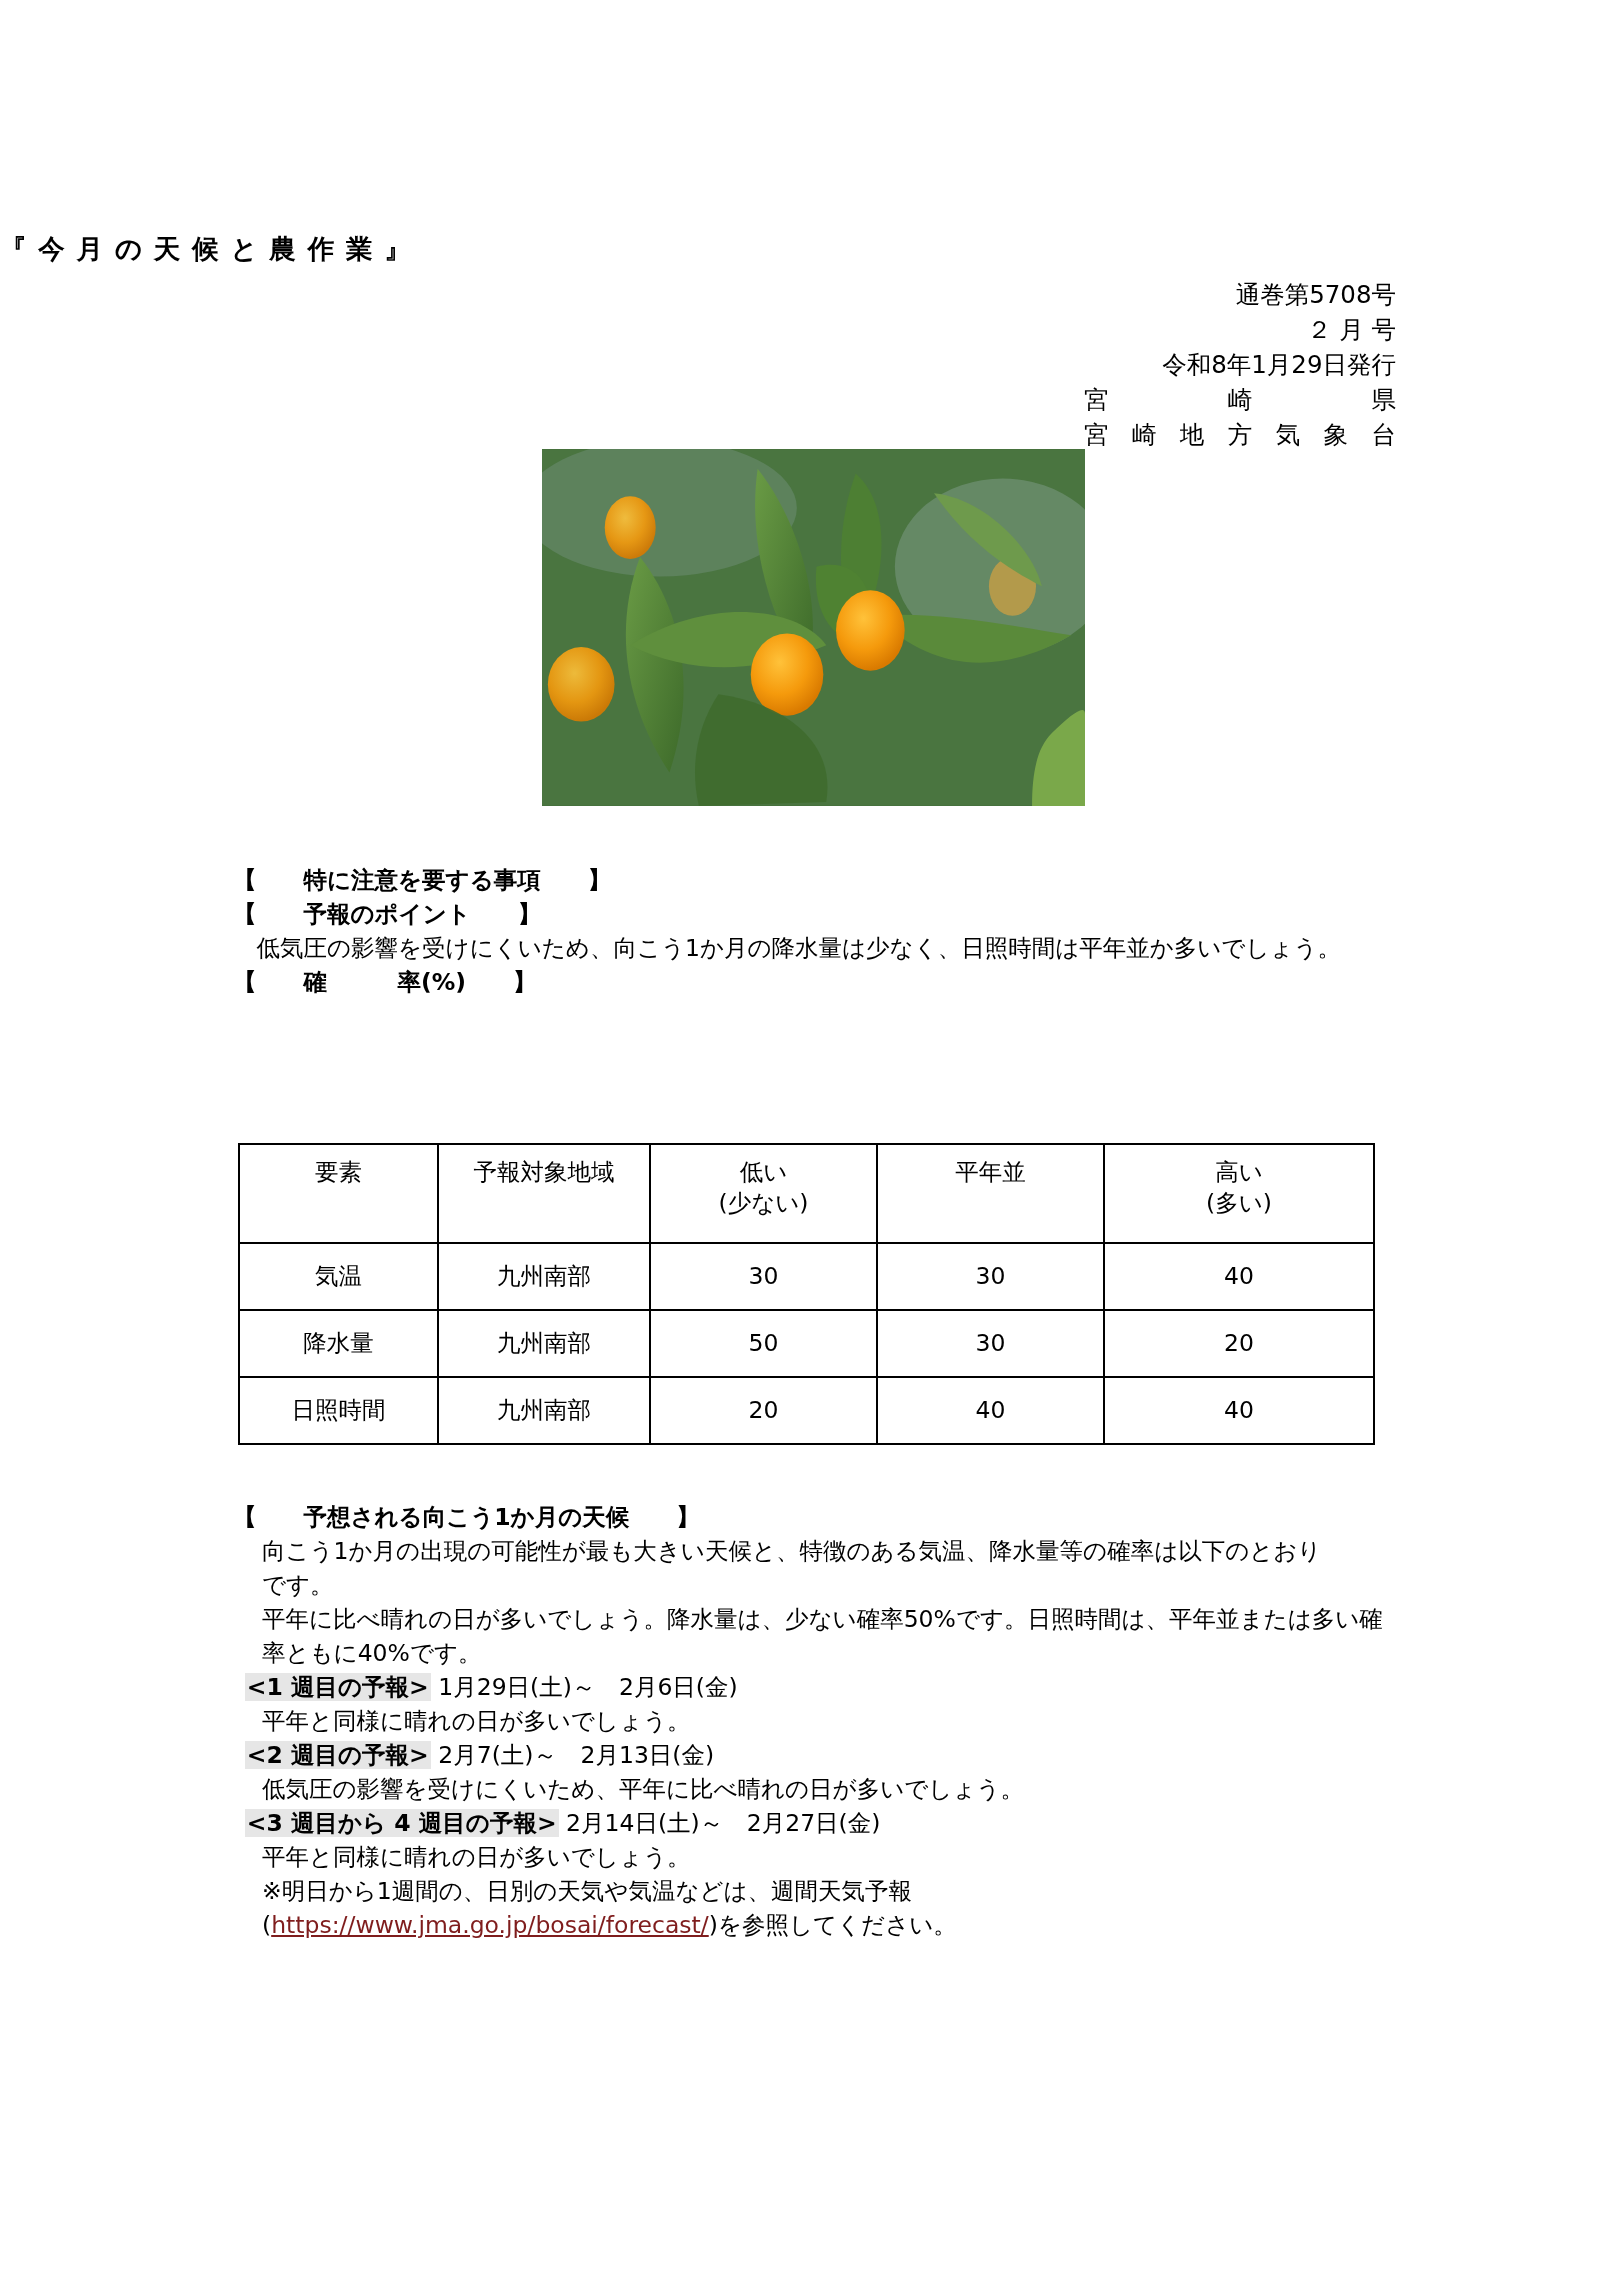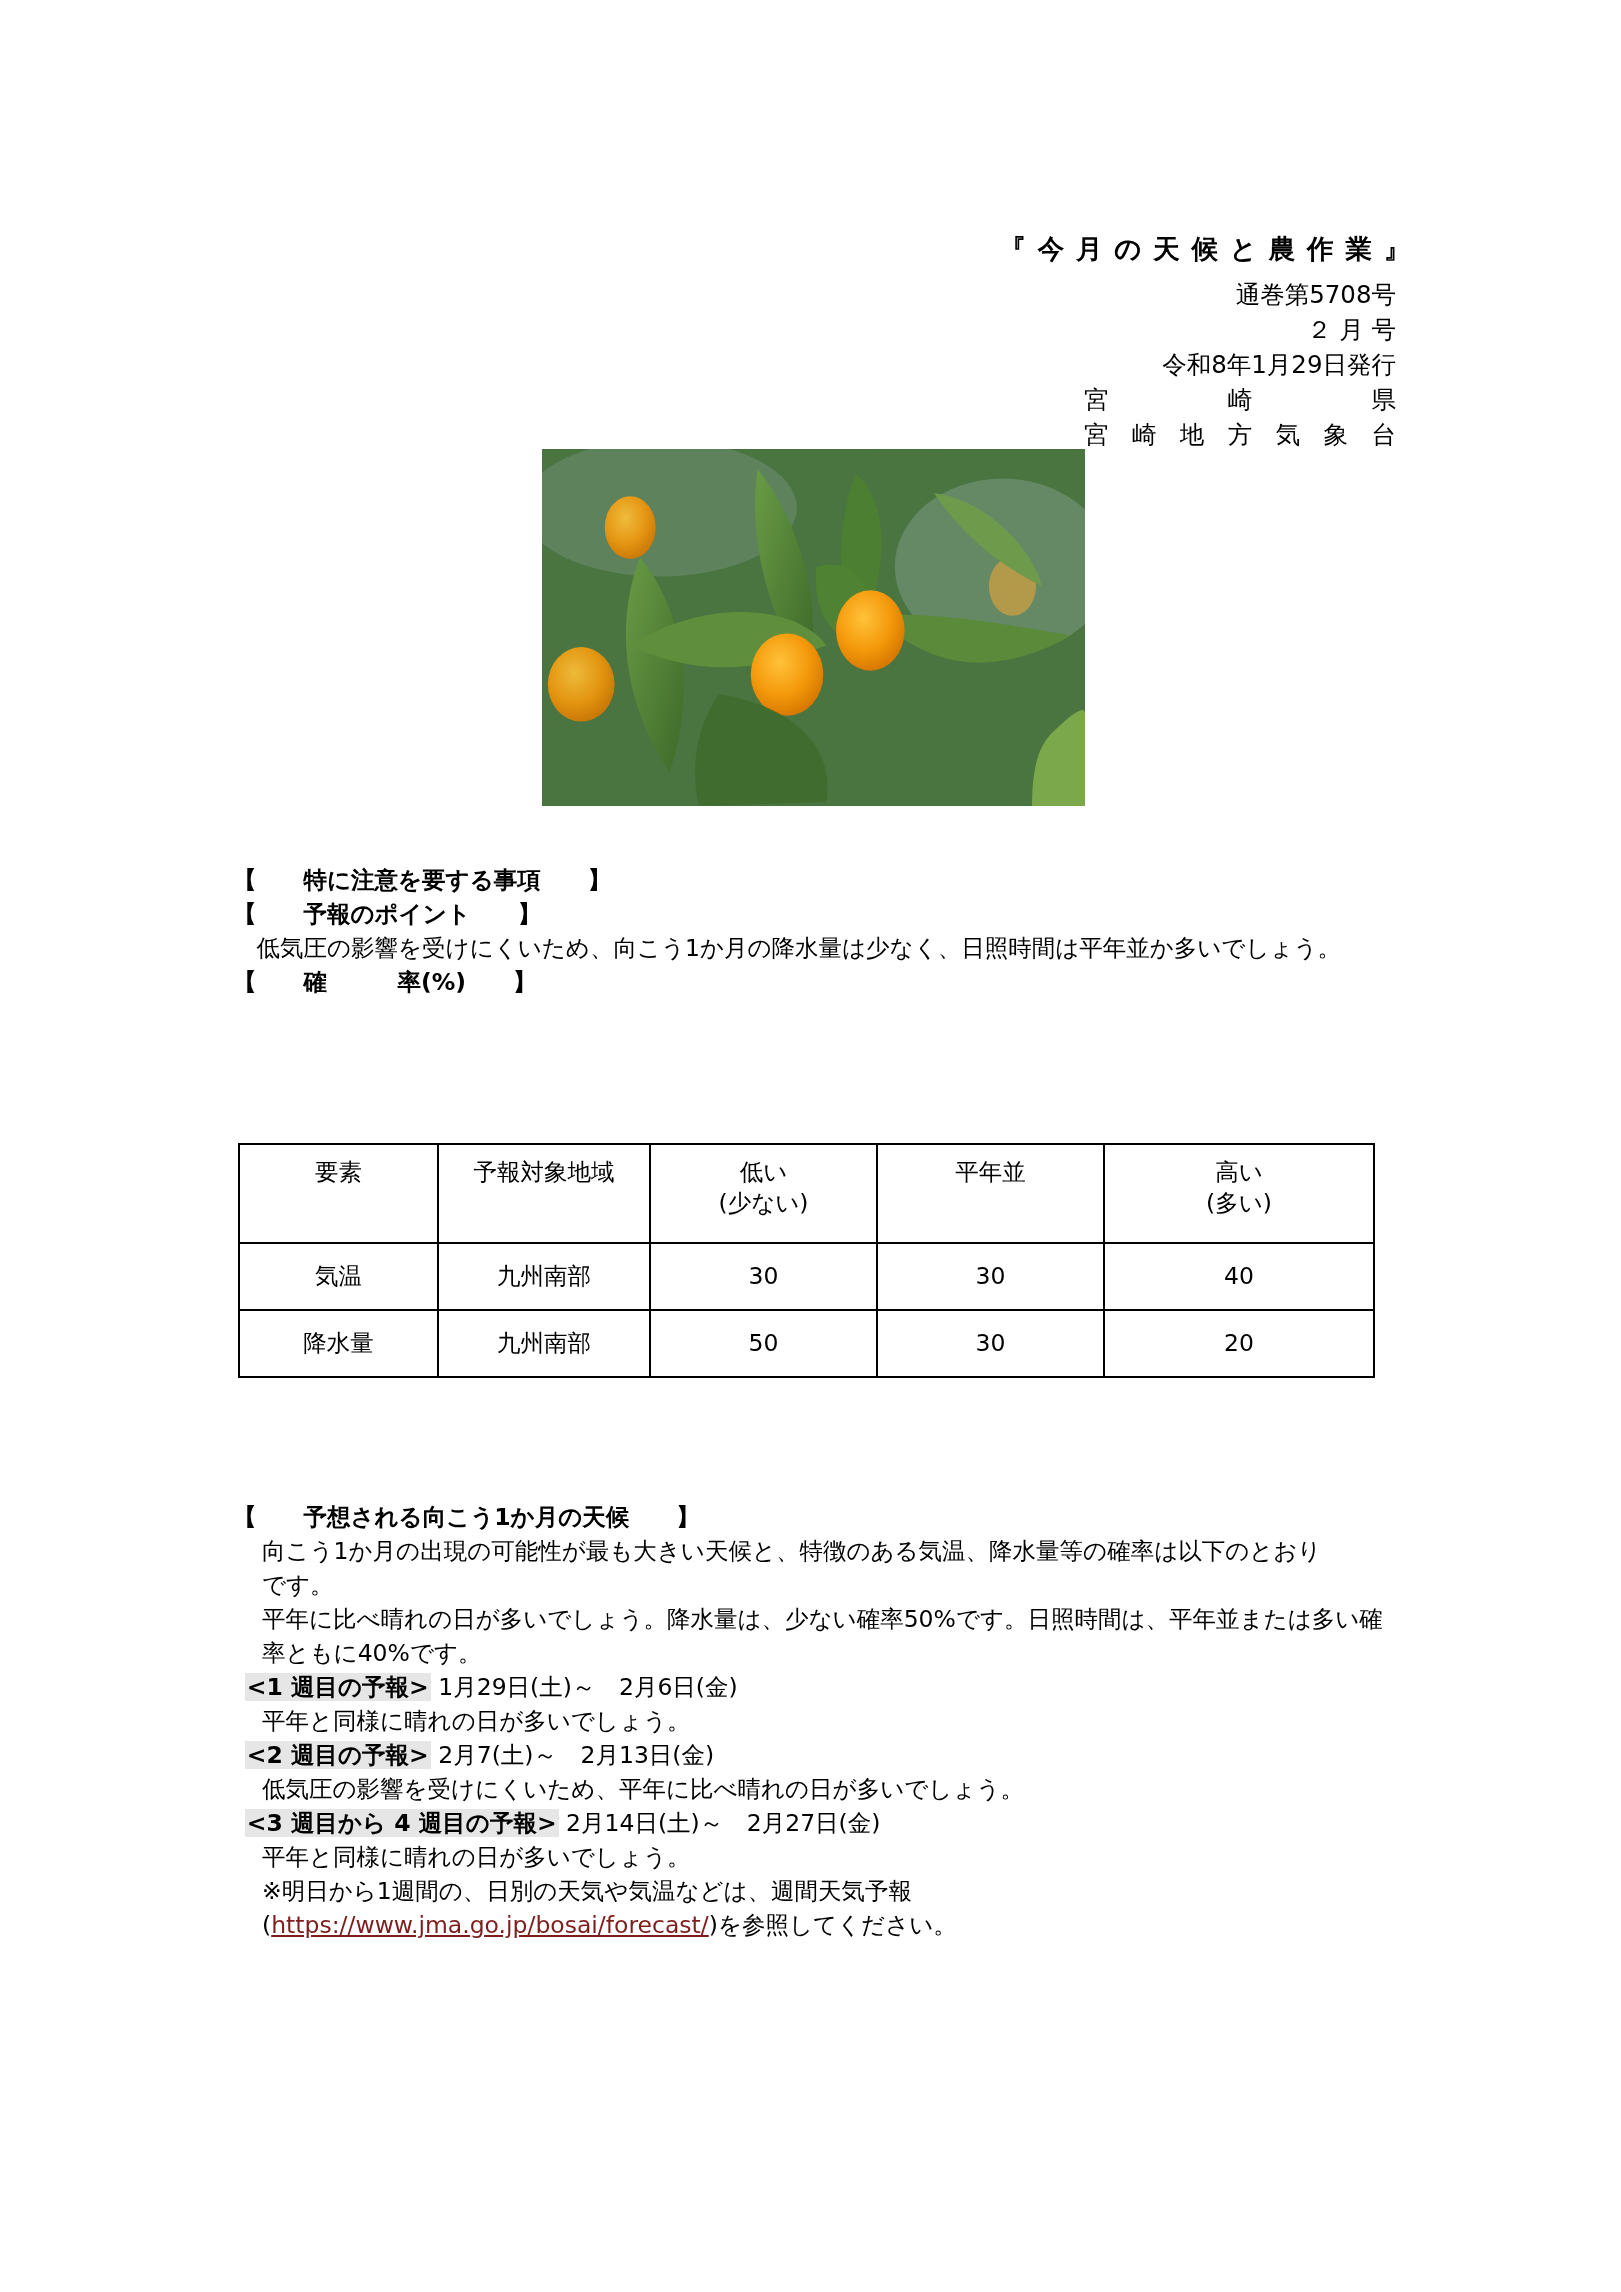--- a/index.html
+++ b/index.html
@@ -1,19 +1,19 @@
 <!DOCTYPE html>
 <html><head>
 <meta charset="utf-8">
 <style>
   html, body { margin:0; padding:0; background:#ffffff; }
   body { width:1621px; height:2293px; position:relative; overflow:hidden;
          font-family:"DejaVu Sans", sans-serif; color:#000; }
   .abs { position:absolute; }
-  .title { left:0; width:1422px; top:231px; text-align:right; font-size:26.5px; font-weight:bold; letter-spacing:11.8px; }
+  .title { left:0; width:1422px; top:231px; text-align:left; font-size:26.5px; font-weight:bold; letter-spacing:11.8px; }
   .meta { right:225px; width:392px; text-align:right; font-size:24.5px; line-height:35px; }
   .meta-line { display:block; white-space:pre; }
   .spread { display:flex; justify-content:space-between; margin-left:auto; }
   .photo { left:542px; top:449px; width:543px; height:357px; overflow:hidden;
            background: radial-gradient(ellipse at 40% 50%, #5d8a3a 0%, #3e6b2e 45%, #2c4f26 100%); }
   .body-text { font-size:23.5px; line-height:34px; }
   .heading { font-weight:bold; white-space:pre; }
   .para { text-indent:0; }
   table.prob { position:absolute; left:238px; top:1143px; border-collapse:collapse; font-size:23.5px; }
   table.prob td, table.prob th { border:2.9px solid #000; text-align:center; font-weight:normal; }
@@ -115,20 +115,27 @@
     <td>30</td>
     <td>40</td>
   </tr>
   <tr>
     <td>降水量</td>
     <td>九州南部</td>
     <td>50</td>
     <td>30</td>
     <td>20</td>
   </tr>
+  <tr>
+    <td>日照時間</td>
+    <td>九州南部</td>
+    <td>20</td>
+    <td>40</td>
+    <td>40</td>
+  </tr>
 </tbody>
   </table>
 
 <div class="abs body-text" style="left:233px; top:1500px; width:1157px;">
   <div class="heading">【　　予想される向こう1か月の天候　　】</div>
   <div style="padding-left:29px; padding-right:49px;">向こう1か月の出現の可能性が最も大きい天候と、特徴のある気温、降水量等の確率は以下のとおりです。</div>
   <div style="padding-left:29px;">平年に比べ晴れの日が多いでしょう。降水量は、少ない確率50%です。日照時間は、平年並または多い確率ともに40%です。</div>
 
   <div style="padding-left:11.8px;">
     <span class="hl">&lt;1 週目の予報&gt;</span><span> 1月29日(土)～　2月6日(金)</span>

